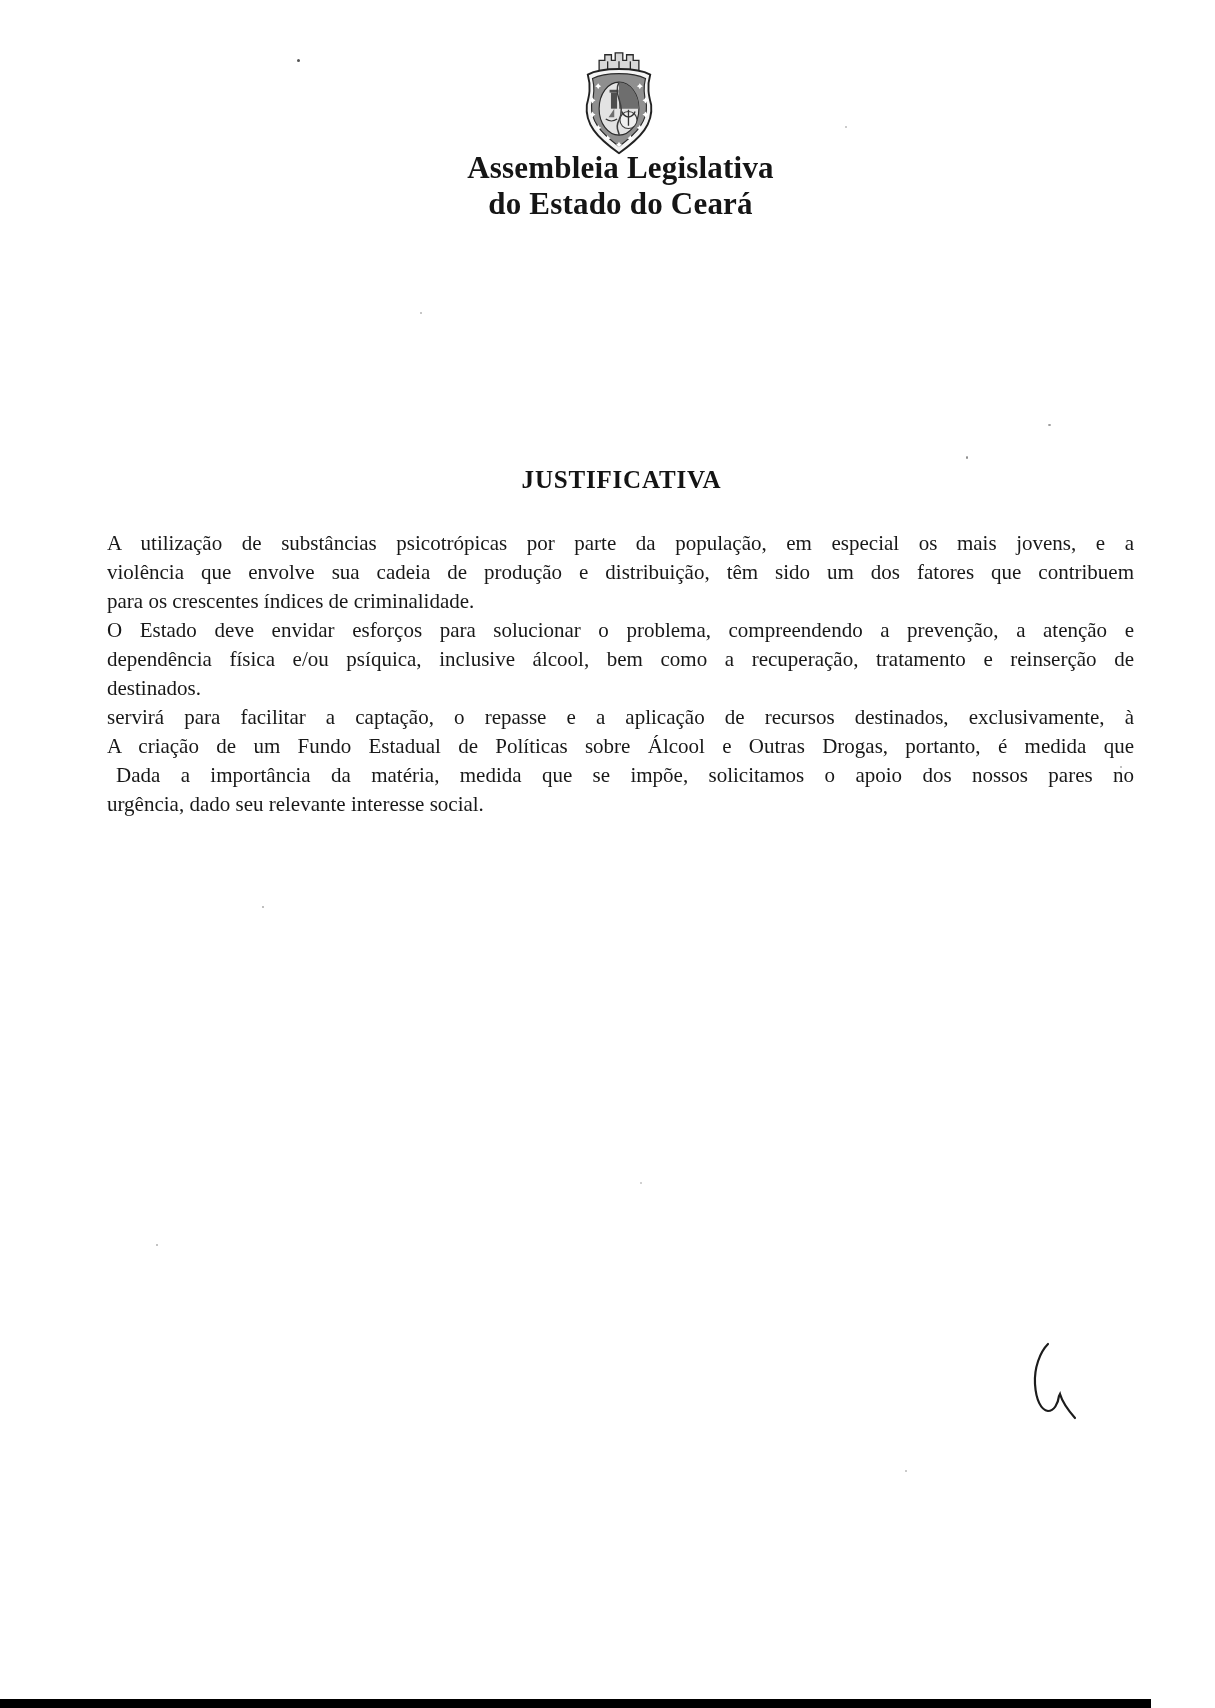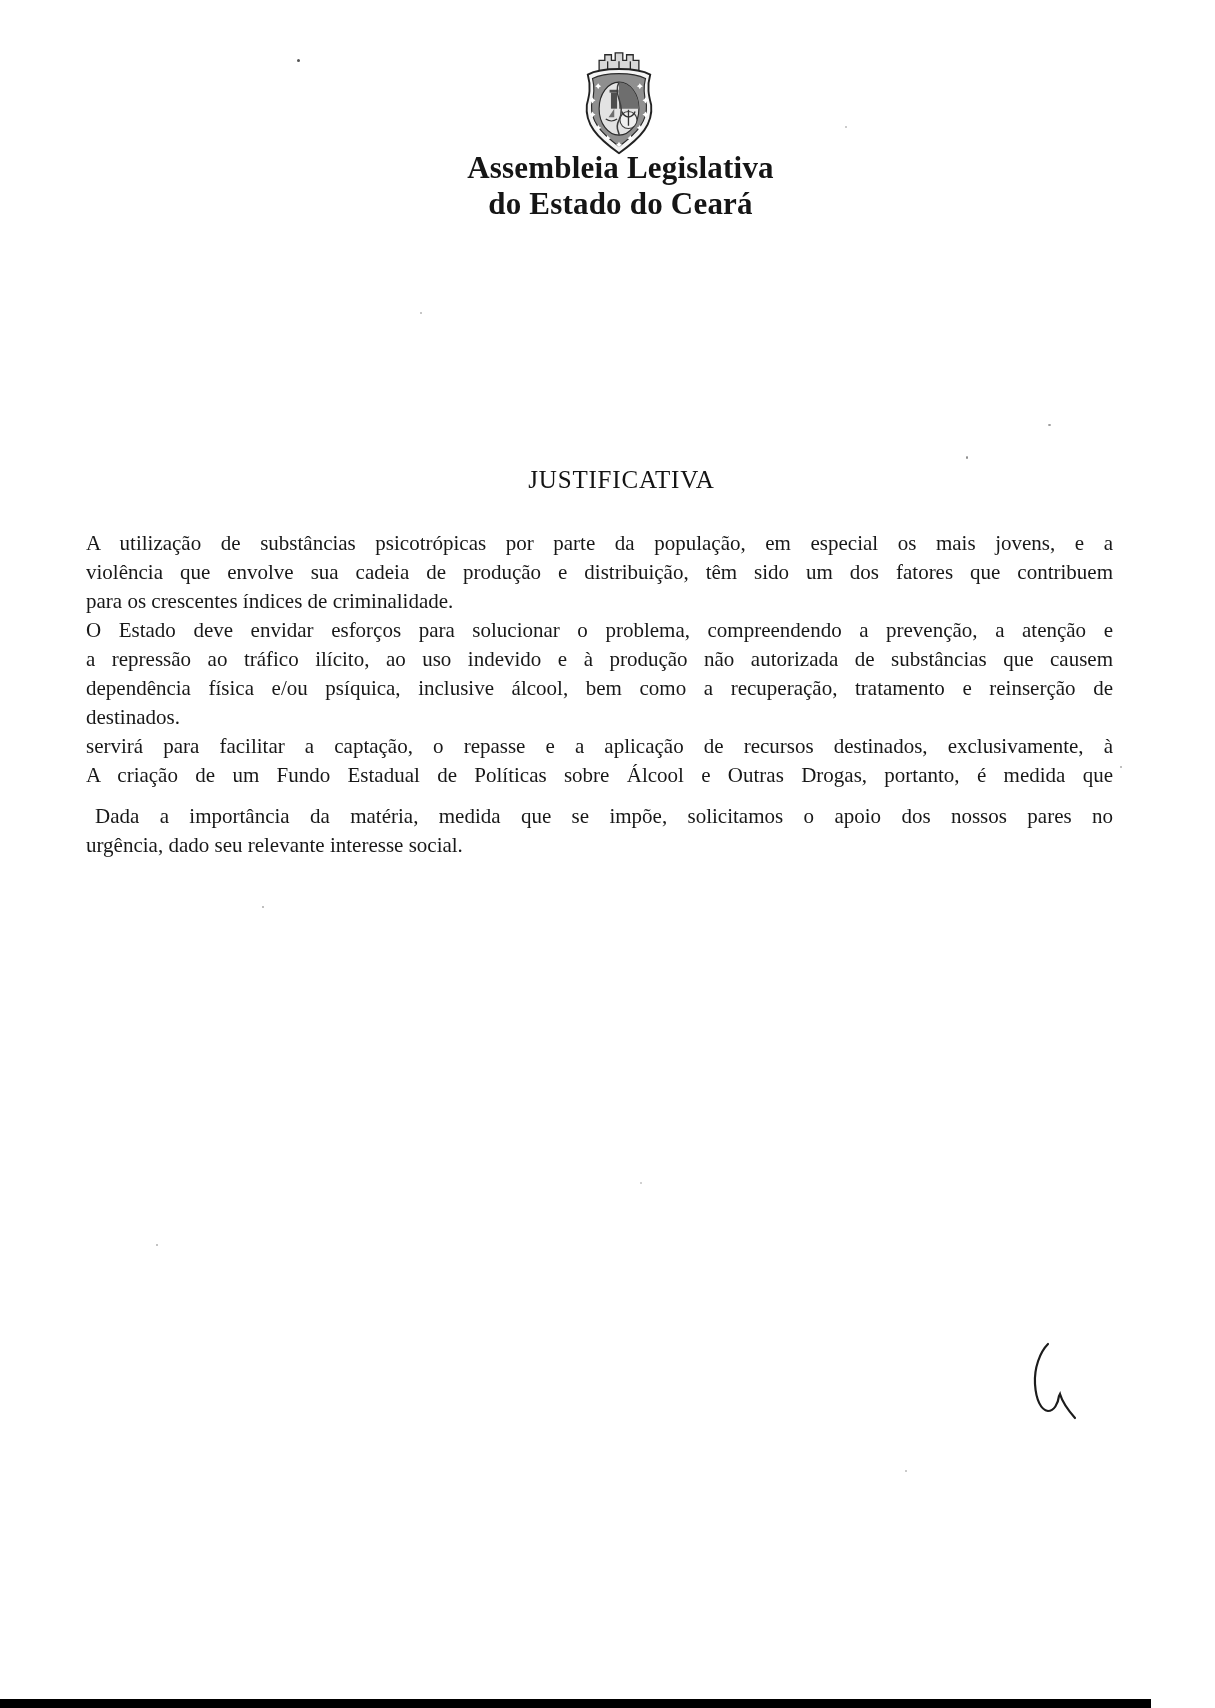--- a/index.html
+++ b/index.html
@@ -26,40 +26,40 @@
     font-size:31px;
     line-height:36px;
     letter-spacing:0.2px;
     color:#151515;
   }
   .doc-title{
     position:absolute;
     top:466px;left:0;right:0;
     padding-left:28px;
     text-align:center;
-    font-weight:normal;
+    font-weight:bold;
     font-size:25px;
     letter-spacing:0.8px;
     color:#141414;
   }
   .body-text{
     position:absolute;
-    left:86px;top:529px;
+    left:107px;top:529px;
     width:1027px;
     font-size:21px;
     line-height:29px;
     color:#181818;
   }
   .bline{height:29px;overflow:hidden;white-space:nowrap;}
   .bline.just{
     white-space:normal;
     text-align:justify;
     text-align-last:justify;
   }
-  .bline.ind{text-indent:9px;margin-top:12px;}
+  .bline.ind{text-indent:9px;}
   .hand-mark{
     position:absolute;
     left:1028px;top:1338px;
     width:58px;height:88px;
   }
   .scan-bar{
     position:absolute;
     left:0;bottom:0;
     width:1151px;height:9px;
     background:#000000;
@@ -121,21 +121,20 @@
   <div class="doc-title">JUSTIFICATIVA</div>
 
   <div class="body-text">
       <div>
         <div class="bline just">A utilização de substâncias psicotrópicas por parte da população, em especial os mais jovens, e a</div>
         <div class="bline just">violência que envolve sua cadeia de produção e distribuição, têm sido um dos fatores que contribuem</div>
         <div class="bline">para os crescentes índices de criminalidade.</div>
       </div>
       <div>
         <div class="bline just">O Estado deve envidar esforços para solucionar o problema, compreendendo a prevenção, a atenção e</div>
-        <div class="bline just">a repressão ao tráfico ilícito, ao uso indevido e à produção não autorizada de substâncias que causem</div>
         <div class="bline just">dependência física e/ou psíquica, inclusive álcool, bem como a recuperação, tratamento e reinserção de</div>
         <div class="bline">destinados.</div>
       </div>
       <div>
         <div class="bline just">servirá para facilitar a captação, o repasse e a aplicação de recursos destinados, exclusivamente, à</div>
         <div class="bline just">A criação de um Fundo Estadual de Políticas sobre Álcool e Outras Drogas, portanto, é medida que</div>
       </div>
       <div>
         <div class="bline just ind">Dada a importância da matéria, medida que se impõe, solicitamos o apoio dos nossos pares no</div>
         <div class="bline">urgência, dado seu relevante interesse social.</div>

